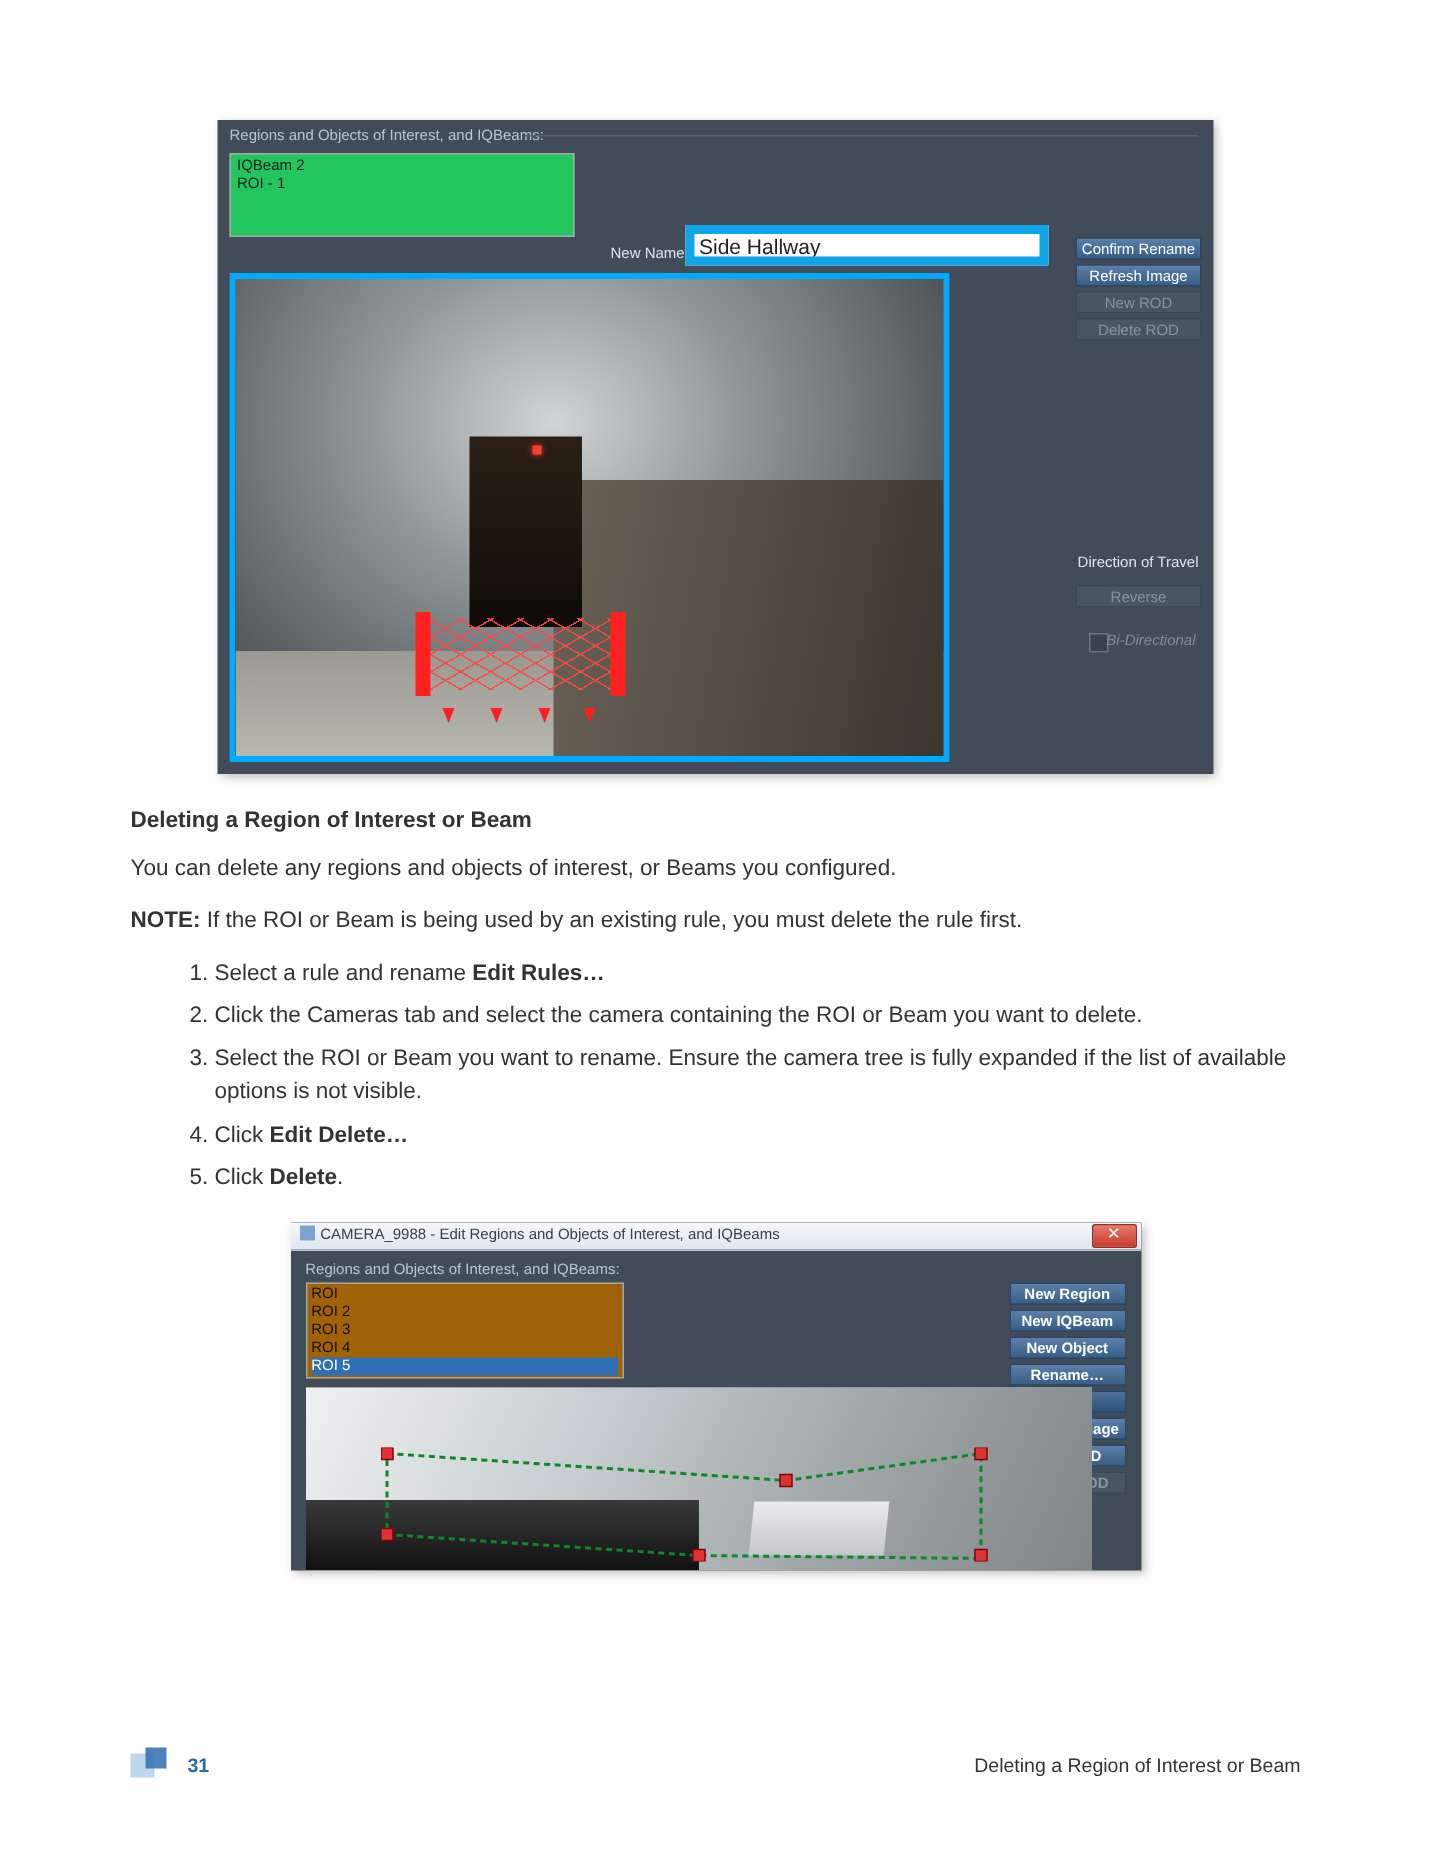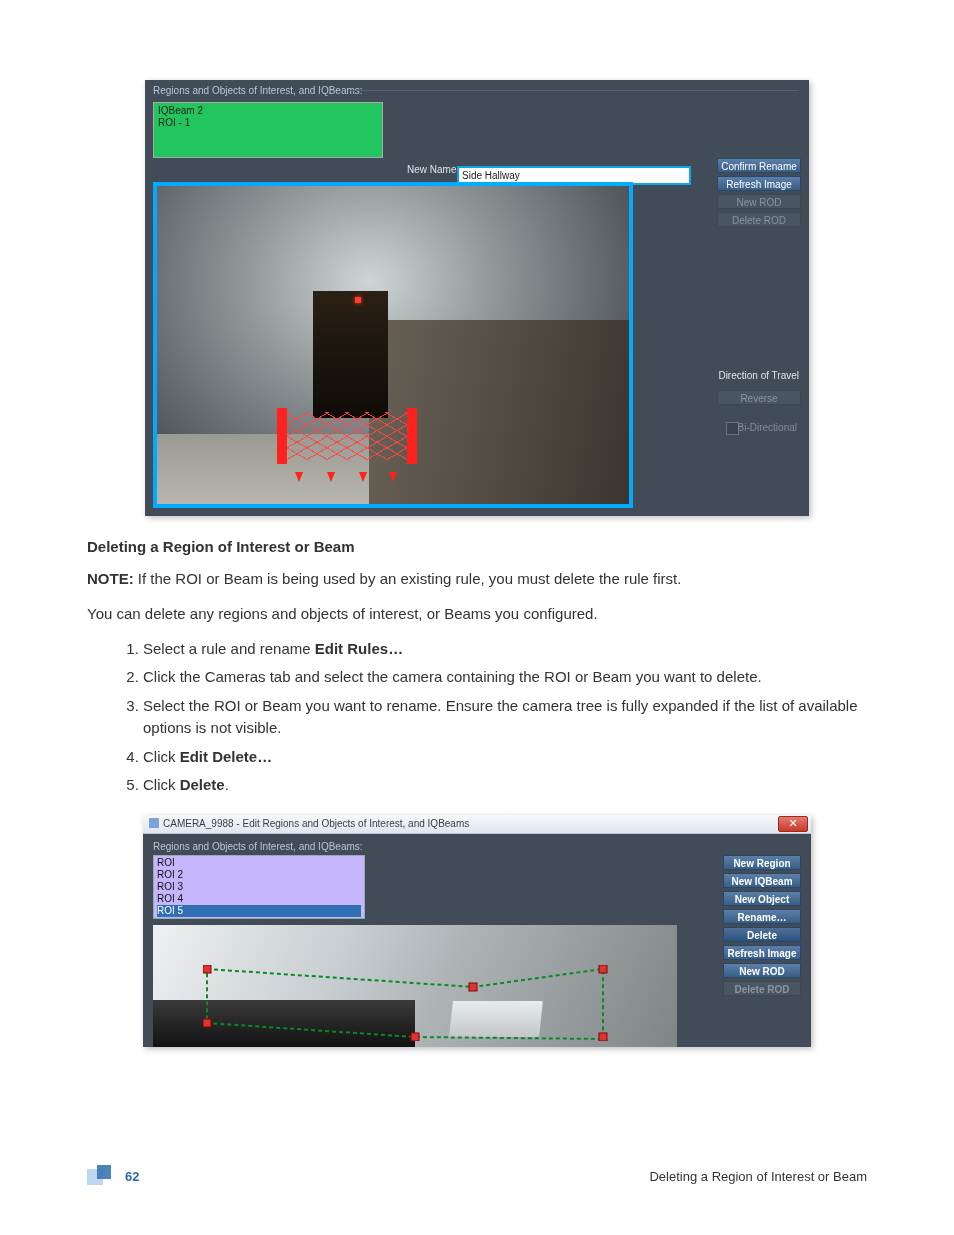--- a/index.html
+++ b/index.html
@@ -55,25 +55,25 @@
   .shot1 .list .sel { display:block; }
 
   .shot1 .newname-lbl {
     position: absolute;
     top: 84px; left: 262px;
     color: #dfe4ea;
     font-size: 10px;
   }
   .shot1 .newname-input {
     position: absolute;
-    top: 86px; left: 312px;
+    top: 70px; left: 312px;
     width: 224px; height: 15px;
     background: #fff;
-    border: 2px solid #0ea5e9;
-    font-size: 10px;
+    border: 6px solid #0ea5e9;
+    font-size: 14px;
     padding: 0 3px;
     color: #222;
   }
 
   .shot1 .btncol { position: absolute; right: 8px; width: 84px; }
   .shot1 .btncol.mid { top: 78px; }
   .shot1 .btncol.img { top: 96px; }
   .shot1 .btncol.rod { top: 114px; }
   .shot1 .btncol.rod2 { top: 132px; }
   .shot1 .btn {
@@ -103,21 +103,21 @@
   }
   .shot1 .btncol.rev { top: 310px; }
   .shot1 .chk {
     position: absolute;
     right: 70px; top: 342px;
     width: 11px; height: 11px;
     background:#3a434d; border:1px solid #6b7582;
   }
   .shot1 .chk-lbl {
     position:absolute; right:12px; top:342px;
-    color:#828d99; font-size:10px;
+    color:#828d99; font-size:10px;font-style:italic;
   }
 
   .shot1 .preview {
     position: absolute;
     top: 102px; left: 8px;
     width: 480px; height: 326px;
     background: #1f2429;
     border: 4px solid #00aaff;
     box-sizing: border-box;
     overflow: hidden;
@@ -155,21 +155,21 @@
 
   
   ol.steps { margin: 0 0 18px 0; padding-left: 56px; }
   ol.steps li { margin: 6px 0; line-height:1.5; }
   h4.sub { font-size: 15px; font-weight: bold; margin: 18px 0 12px 0; }
   p.body { margin: 12px 0; line-height:1.55; }
   strong.k { font-weight: bold; }
 
   
   .shot2 {
-    width: 668px;
+    width: 567px;
     height: 232px;
     margin: 14px auto 0 auto;
     background: #414c58;
     position: relative;
     box-shadow: 2px 2px 6px rgba(0,0,0,.25);
     font-size: 10px;
     overflow:hidden;
   }
   .shot2 .titlebar {
     position:absolute; top:0; left:0; right:0; height:18px;
@@ -187,21 +187,21 @@
     border:1px solid #9a2b1e; border-radius:2px;
     color:#fff; text-align:center; line-height:12px; font-size:11px;
   }
   .shot2 .group-label {
     position: absolute; top: 26px; left: 10px;
     font-size: 10px; color: #b8c6d4;
   }
   .shot2 .list {
     position: absolute; top: 40px; left: 10px;
     width: 212px; height: 64px;
-    background:#c4b5fd; border:1px solid #9aa; font-size:10px;
+    background:#a16207; border:1px solid #9aa; font-size:10px;
     padding:1px 3px; box-sizing:border-box; line-height:12px;
   }
   .shot2 .list div{ color:#111; }
   .shot2 .list .sel { background:#2f6fb3; color:#fff; }
 
   .shot2 .btncol{ position:absolute; right:10px; top:40px; width:78px; }
   .shot2 .btn{
     display:block; height:15px; line-height:15px; margin-bottom:3px;
     background:linear-gradient(#5b7fa8,#375e86); color:#fff;
     border:1px solid #2c4765; text-align:center; box-sizing:border-box;font-weight:bold;
@@ -289,25 +289,25 @@
           <div class="arrow a2"></div>
         <div class="arrow a3"></div>
           <div class="arrow a4"></div>
       </div>
     </div>
   </div>
 
 
   <h4 class="sub">Deleting a Region of Interest or Beam</h4>
 
+  <p class="body">You can delete any regions and objects of interest, or Beams you configured.</p>
+
   <p class="body">
     <strong class="k">NOTE:</strong><span> If the ROI or Beam is being used by an existing rule, you must delete the rule first.</span>
   </p>
-
-  <p class="body">You can delete any regions and objects of interest, or Beams you configured.</p>
 
   <ol class="steps" start="1">
     <li>
       <span>Select a rule and rename </span><strong class="k">Edit Rules…</strong>
     </li>
     <li>Click the Cameras tab and select the camera containing the ROI or Beam you want to delete.</li>
     <li>Select the ROI or Beam you want to rename. Ensure the camera tree is fully expanded if the list of available options is not visible.</li>
     <li>
       <span>Click </span><strong class="k">Edit Delete…</strong>
     </li>
@@ -358,18 +358,18 @@
       </svg>
     </div>
   </div>
 
   <div class="footer">
     <div class="left">
       <div class="logo">
         <div class="b1"></div>
           <div class="b2"></div>
       </div>
-      <span class="pnum">62</span>
+      <span class="pnum">31</span>
     </div>
     <div class="right">Deleting a Region of Interest or Beam</div>
   </div>
 
 </div>
 
 </body></html>

